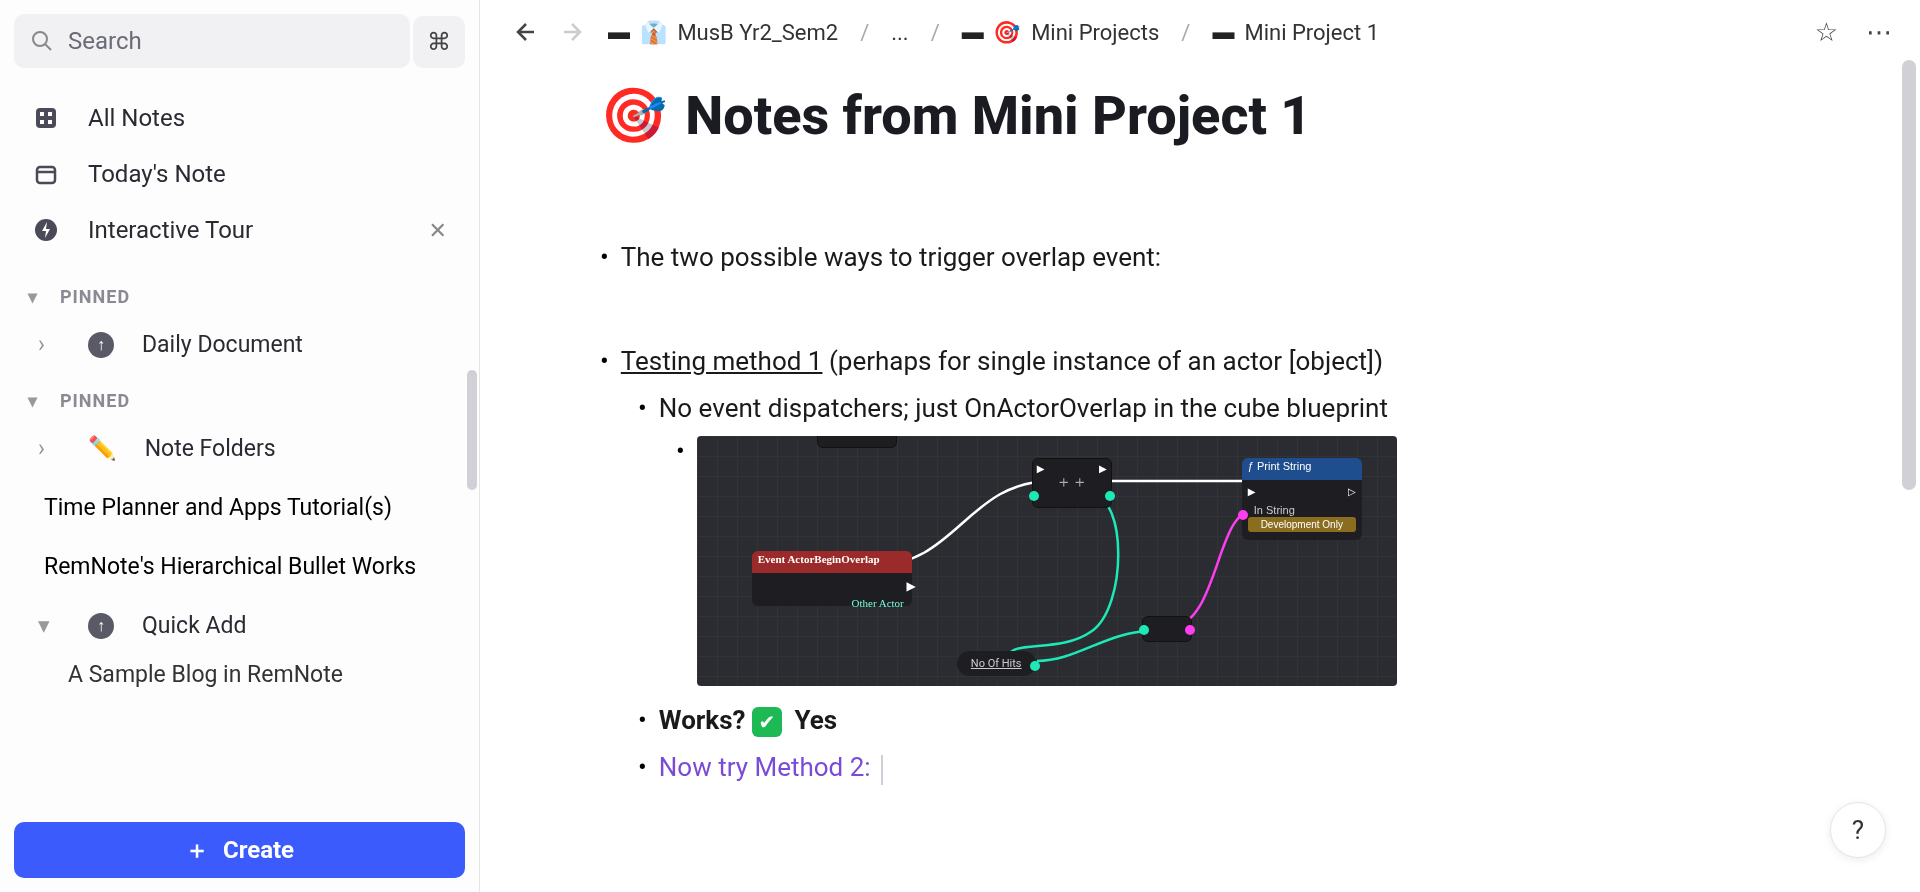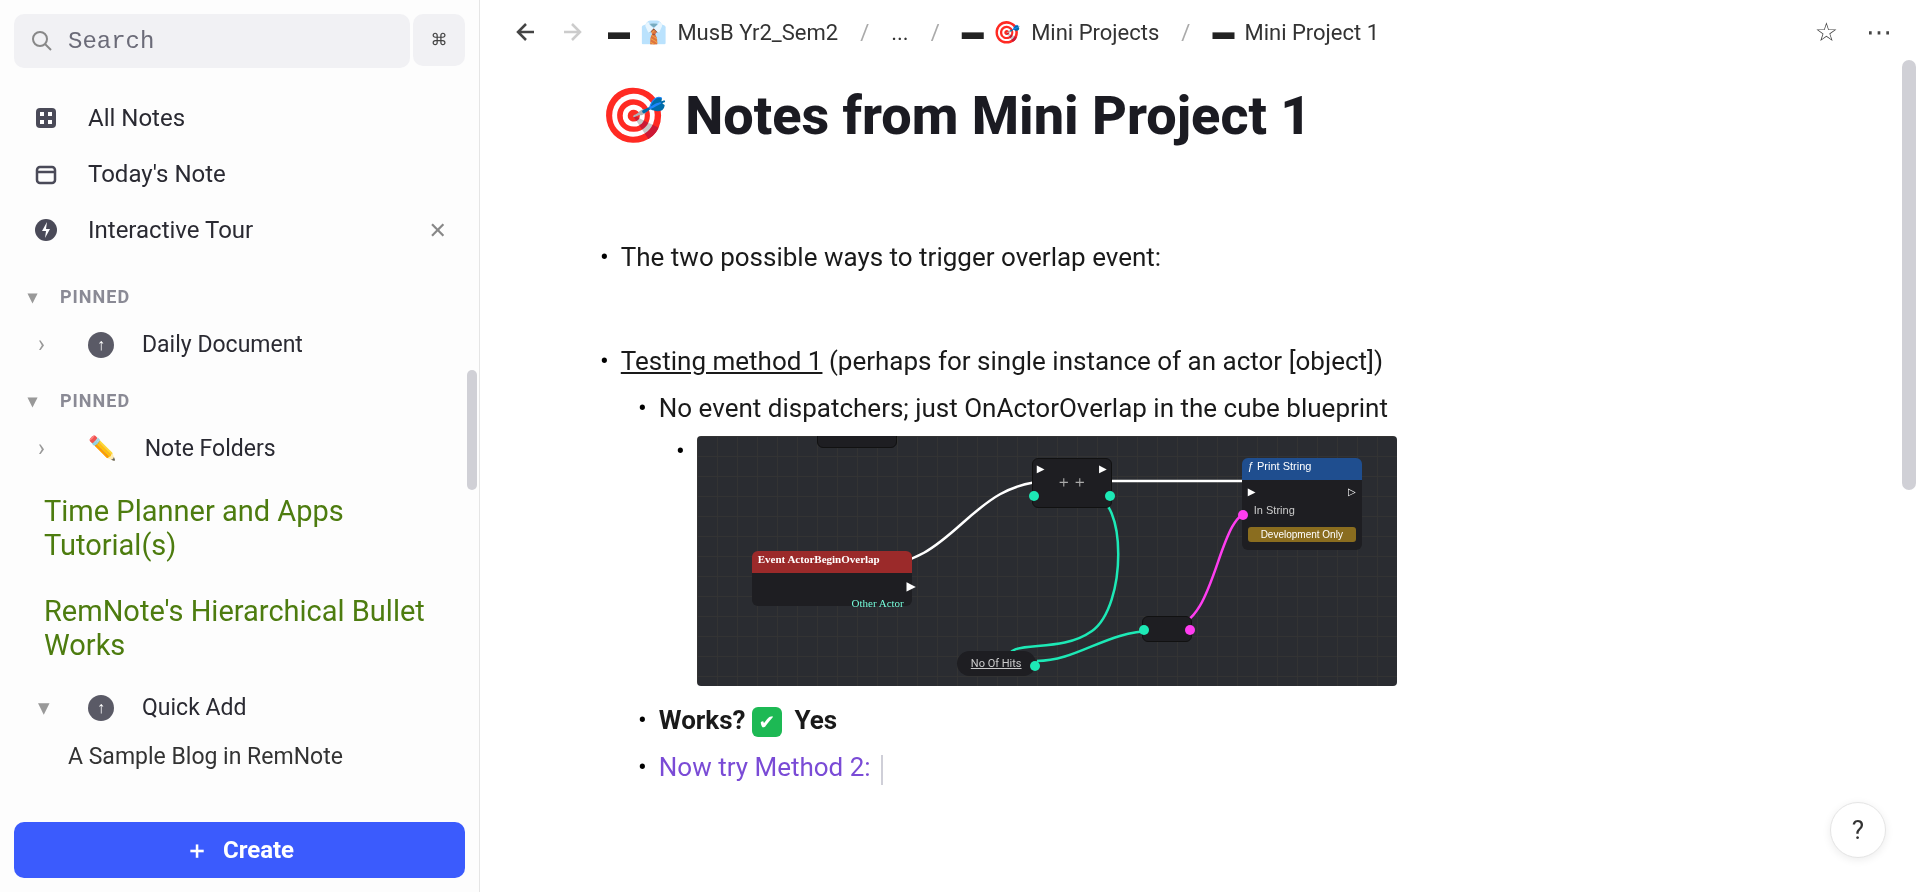--- a/index.html
+++ b/index.html
@@ -18,24 +18,23 @@
   width: 480px;
   height: 100%;
   border-right: 1px solid #e5e5e5;
   display: flex;
   flex-direction: column;
   position: relative;
   background: #fdfdfd;
 }
 .search-row {
   display: flex;
-  align-items: flex-start;
+  align-items: flex-end;
   gap: 3px;
   padding: 14px 14px 10px 14px;
-  font-family: Liberation Mono, monospace;
 }
 .search-box {
   flex: 1;
   background: #f1f1f4;
   border-radius: 10px;
   height: 54px;
   display: flex;
   align-items: center;
   padding: 0 16px;
   gap: 14px;
@@ -79,21 +78,21 @@
   cursor: pointer;
 }
 .chev { width: 18px; display:inline-flex; color:#999; }
 .tree-item { padding-left: 28px; font-size: 23px; }
 .tree-item .chev { margin-right: 4px; }
 .tree-item .bullet-icon {
   width: 26px; height: 26px; border-radius: 50%;
   background: #5a5a66; color: #fff; font-size: 16px;
   display:flex; align-items:center; justify-content:center;
 }
-.plain-item { padding-left: 34px; font-size: 29px; color: #4d7c0f; }
+.plain-item { padding-left: 34px; font-size: 23px; color: #000000; }
 .plain-sub { padding-left: 58px; font-size: 23px; color: #333; margin: 6px 10px; cursor:pointer; }
 
 .create-btn {
   margin: 14px;
   background: #3b5bfd;
   color: #fff;
   font-size: 24px;
   font-weight: 700;
   border-radius: 10px;
   height: 56px;
@@ -363,21 +362,21 @@
           <div class="pin-cyan" style="right:-4px; bottom:6px;"></div>
           <div style="position:absolute; left:4px; top:4px; color:#fff; font-size:10px;">▶</div>
           <div style="position:absolute; right:4px; top:4px; color:#fff; font-size:10px;">▶</div>
         </div>
 
         <div class="node dark" style="left:445px; top:180px; width:50px; height:26px;">
           <div class="pin-cyan" style="left:-4px; top:8px;"></div>
           <div class="pin-mag" style="right:-4px; top:8px;"></div>
         </div>
 
-        <div class="node blue" style="left:545px; top:22px; width:120px; height:92px;">
+        <div class="node blue" style="left:545px; top:22px; width:120px; height:82px;">
           <div class="hdr">ƒ <span>Print String</span></div>
           <div style="position:absolute; left:6px; top:6px; color:#fff; font-size:10px;">▶</div>
           <div style="position:absolute; right:6px; top:6px; color:#fff; font-size:10px;">▷</div>
           <div class="pin-mag" style="left:-4px; top:30px;"></div>
           <div style="position:absolute; left:12px; top:24px; font-size:11px; color:#ccc;">In String</div>
           <div style="position:absolute; left:6px; bottom:8px; right:6px; background:#8a6d1f; color:#fff; font-size:10px; text-align:center; padding:2px 0; border-radius:3px;">Development Only</div>
         </div>
 
         <div class="pill" style="left:260px; top:215px;text-decoration:underline;">
           <span>No Of Hits</span>

